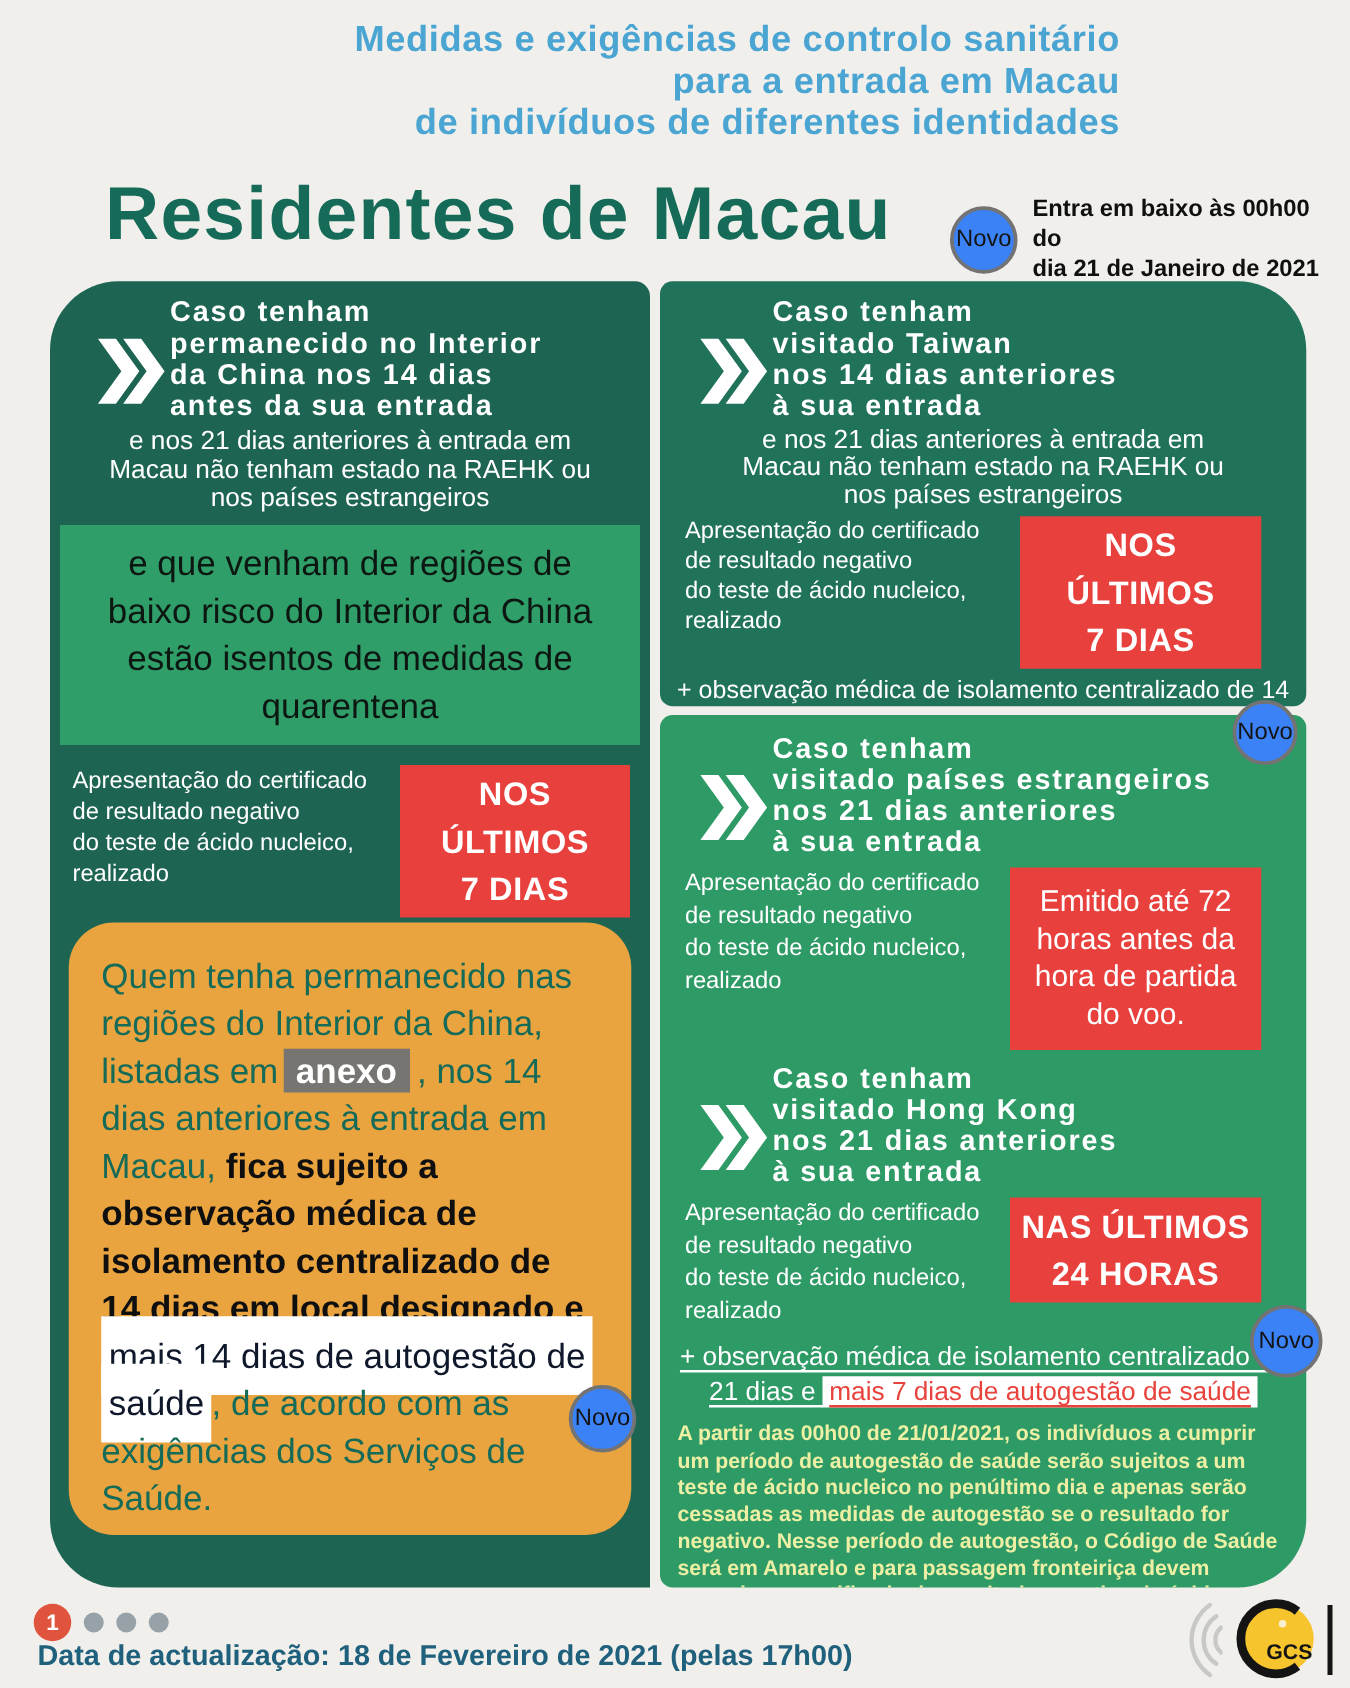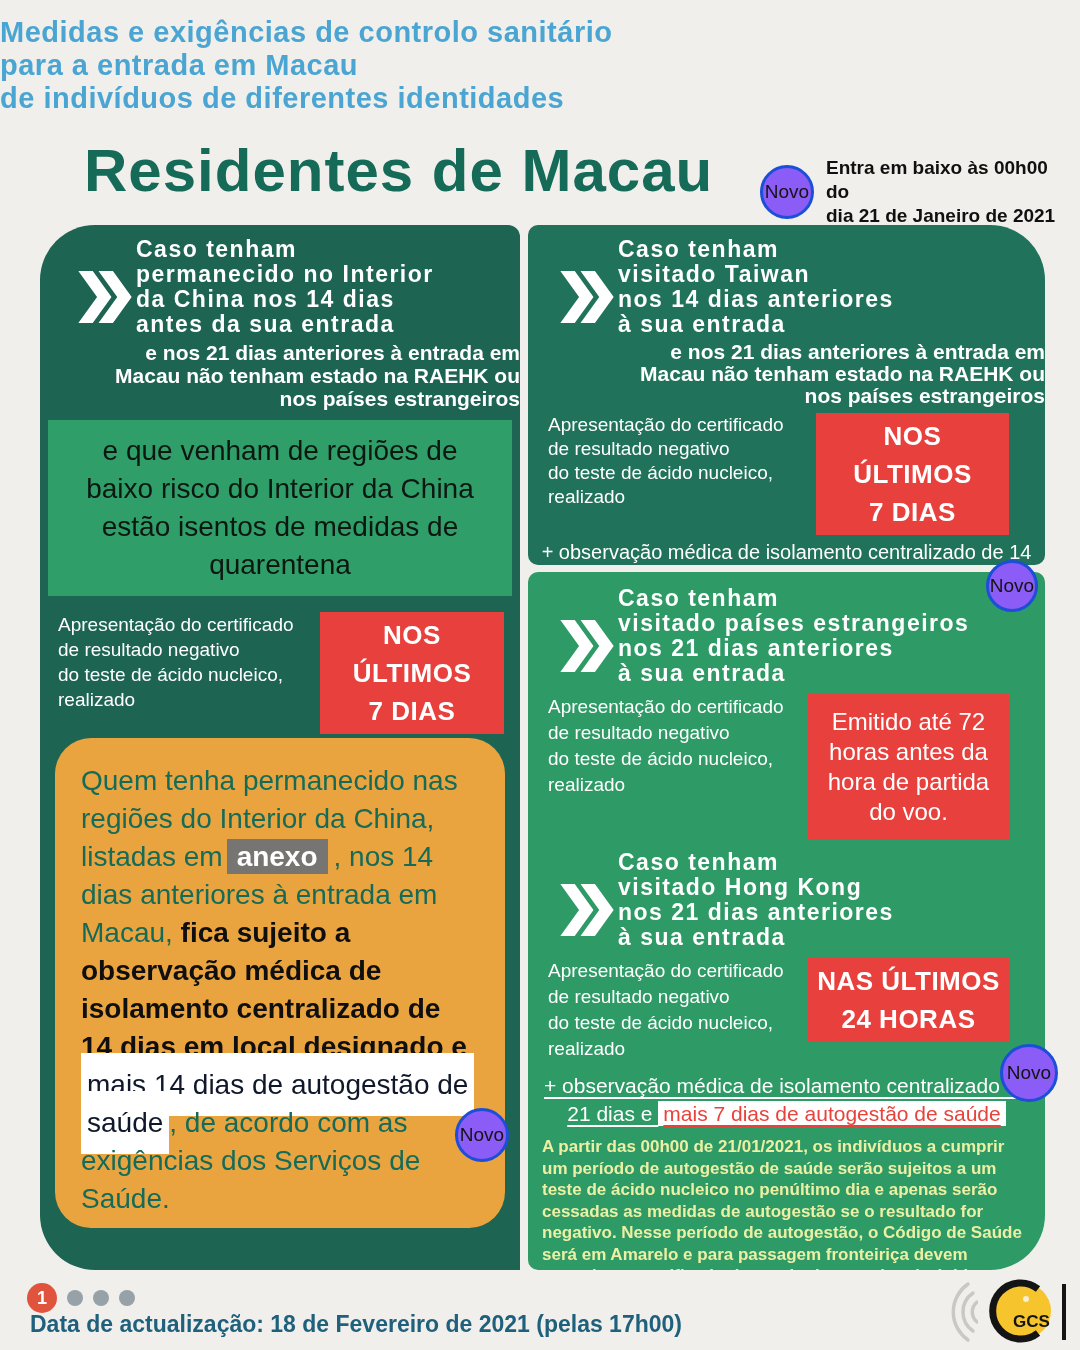--- a/index.html
+++ b/index.html
@@ -4,46 +4,46 @@
 <style>
   * { margin:0; padding:0; box-sizing:border-box; }
   html,body { width:1080px; height:1350px; }
   body {
     position:relative;
     background:#F0EFEC;
     font-family:"Liberation Sans", sans-serif;
     overflow:hidden;
   }
   
-  .main-title { position:absolute; top:16px; left:0; width:896px; text-align:left;
+  .main-title { position:absolute; top:16px; left:0; width:896px; text-align:right;
     color:#4BA5D2; font-weight:bold; font-size:29px; line-height:33px; letter-spacing:0.5px; }
   .audience-title { position:absolute; top:136px; left:84px; color:#156B58;
     font-weight:bold; font-size:60px; letter-spacing:1px; }
   .effective-row { position:absolute; top:156px; left:760px; width:300px;
     display:flex; align-items:center; gap:12px; }
-  .novo { background:#8b5cf6; border:3px solid #1d4ed8; border-radius:50%;
+  .novo { background:#3b82f6; border:3px solid #737373; border-radius:50%;
     display:flex; align-items:center; justify-content:center; color:#141414; font-size:19px; flex:none; }
   .novo.sz54 { width:54px; height:54px; }
   .novo.sz52 { width:52px; height:52px; }
   .novo.sz58 { width:58px; height:58px; }
   .effective-text { color:#101010; font-weight:bold; font-size:19px; line-height:24px; }
 
   
   .panel { position:absolute; overflow:hidden; }
   .left-panel   { left:40px;  top:225px; width:480px; height:1045px; background:#1D6453;
     border-radius:55px 12px 0 55px; }
   .taiwan-panel { left:528px; top:225px; width:517px; height:340px; background:#21725A;
     border-radius:10px 55px 10px 10px; }
   .south-panel  { left:528px; top:572px; width:517px; height:698px; background:#2E9A66;
     border-radius:10px 10px 55px 10px; }
 
   .case-header { display:flex; align-items:flex-end; }
   .chevron { flex:none; }
   .case-title { color:#ffffff; font-weight:bold; font-size:23px; line-height:25px; letter-spacing:1.5px; }
-  .condition { text-align:right; color:#ffffff; font-size:21px; line-height:23px;font-weight:bold; }
+  .condition { text-align:center; color:#ffffff; font-size:21px; line-height:23px; }
 
   .exemption-box { margin:10px 8px 0 8px; background:#2F9E68; padding:12px 24px;
     text-align:center; color:#0D1712; font-weight:500; font-size:28px; line-height:38px; }
 
   .cert-row { display:flex; align-items:flex-start; }
   .cert-text { color:#ffffff; font-size:19px; line-height:25px; }
   .red-badge { background:#E8403C; color:#ffffff; text-align:center; }
   .red-badge.strong { font-weight:bold; font-size:26px; line-height:38px; padding:4px 6px; letter-spacing:0.5px; }
   .red-badge.soft   { font-weight:500; font-size:24px; line-height:30px; padding:13px 10px; }
 

